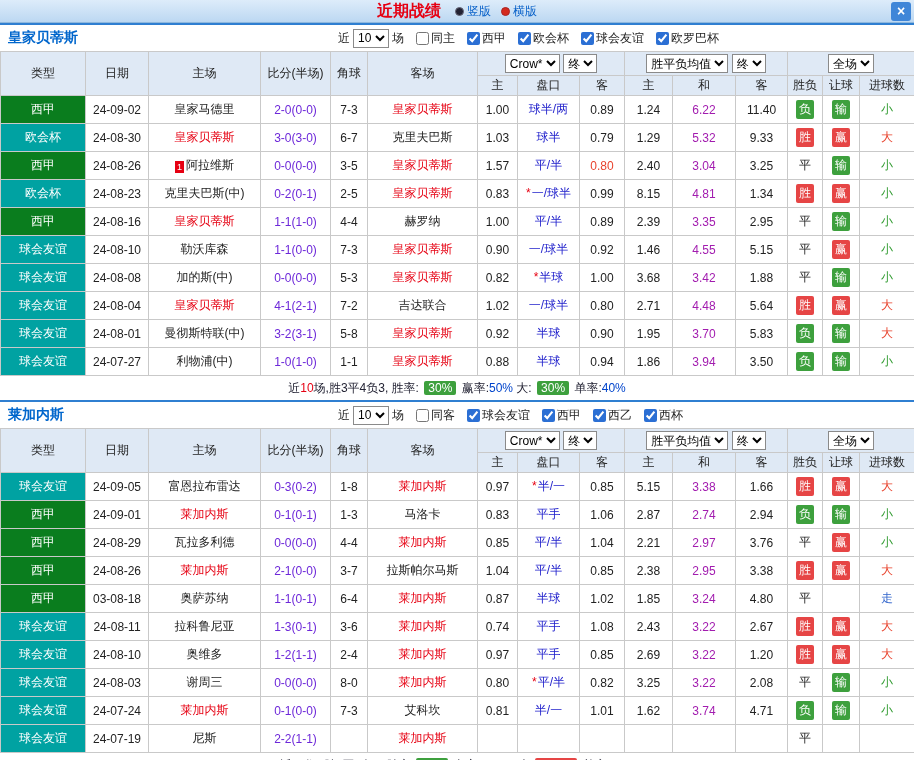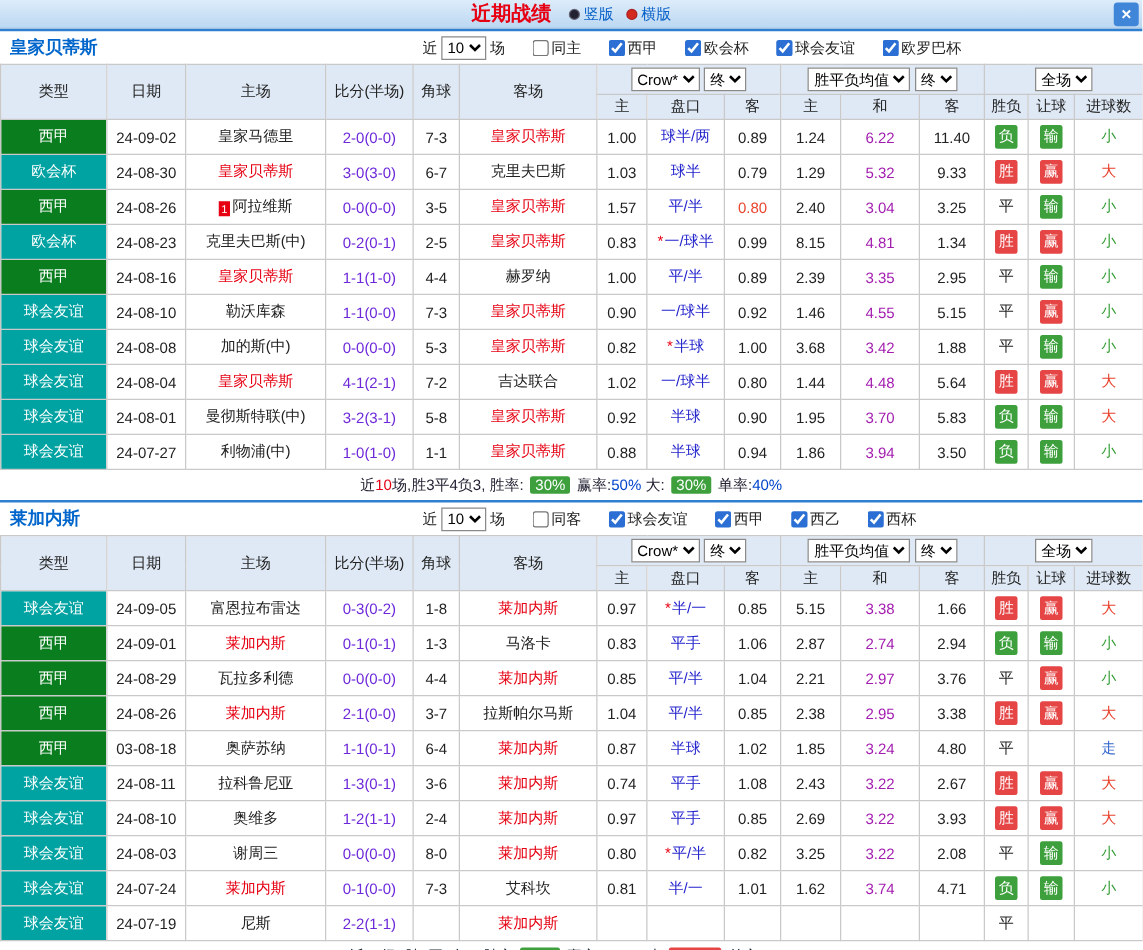--- a/index.html
+++ b/index.html
@@ -16,21 +16,21 @@
   .rdot.red{background:#d42a1e;border-color:#a22}
   .close-btn{position:absolute;right:3px;top:2px;width:20px;height:19px;background:#3f86d8;
              color:#fff;font-weight:bold;font-size:14px;text-align:center;line-height:18px;
              border-radius:3px;cursor:pointer}
   
   .divider{height:2px;background:#2f7fd1}
   .sec-head{position:relative;height:26px;display:flex;align-items:center;padding:0 8px}
   .team{color:#0066cc;font-weight:bold;font-size:14px}
   .filters{position:absolute;left:338px;display:flex;align-items:center;white-space:nowrap}
   .filters .sel{margin:0 3px}
-  .cb{display:inline-flex;align-items:center;margin-left:22px;cursor:pointer}
+  .cb{display:inline-flex;align-items:center;margin-left:12px;cursor:pointer}
   .cb input{width:13px;height:13px;accent-color:#2b6fd4;margin:0 2px 0 0}
   .sel{font-size:12px;height:19px;border:1px solid #8a8a8a;background:#fff}
   
   table.mtable{width:914px;border-collapse:collapse;table-layout:fixed}
   .mtable th,.mtable td{border:1px solid #c9c9c9;text-align:center;overflow:hidden;white-space:nowrap}
   .mtable thead th{background:#dfe9f5;font-weight:normal;height:24px;padding:1px}
   .mtable thead tr.sub th{height:20px}
   .mtable tbody td{height:28px;background:#fff}
   td.type{color:#fff}
   td.type.green{background:#0a7d1e}
@@ -278,21 +278,21 @@
     <tr>
       <td class="type teal">球会友谊</td>
       <td>24-08-04</td>
       <td class="tname hl">皇家贝蒂斯</td>
       <td class="score">4-1(2-1)</td>
       <td>7-2</td>
       <td class="tname ">吉达联合</td>
       <td>1.02</td>
       <td class="hc">一/球半</td>
       <td class="">0.80</td>
-      <td>1.44</td>
+      <td>2.71</td>
       <td class="wd">4.48</td>
       <td>5.64</td>
       <td><span class="bdg br">胜</span></td>
       <td><span class="bdg br">赢</span></td>
       <td><span class="txt-r">大</span></td>
     </tr>
     <tr>
       <td class="type teal">球会友谊</td>
       <td>24-08-01</td>
       <td class="tname ">曼彻斯特联(中)</td>
@@ -529,21 +529,21 @@
       <td>24-08-10</td>
       <td class="tname ">奥维多</td>
       <td class="score">1-2(1-1)</td>
       <td>2-4</td>
       <td class="tname hl">莱加内斯</td>
       <td>0.97</td>
       <td class="hc">平手</td>
       <td class="">0.85</td>
       <td>2.69</td>
       <td class="wd">3.22</td>
-      <td>3.93</td>
+      <td>1.20</td>
       <td><span class="bdg br">胜</span></td>
       <td><span class="bdg br">赢</span></td>
       <td><span class="txt-r">大</span></td>
     </tr>
     <tr>
       <td class="type teal">球会友谊</td>
       <td>24-08-03</td>
       <td class="tname ">谢周三</td>
       <td class="score">0-0(0-0)</td>
       <td>8-0</td>

